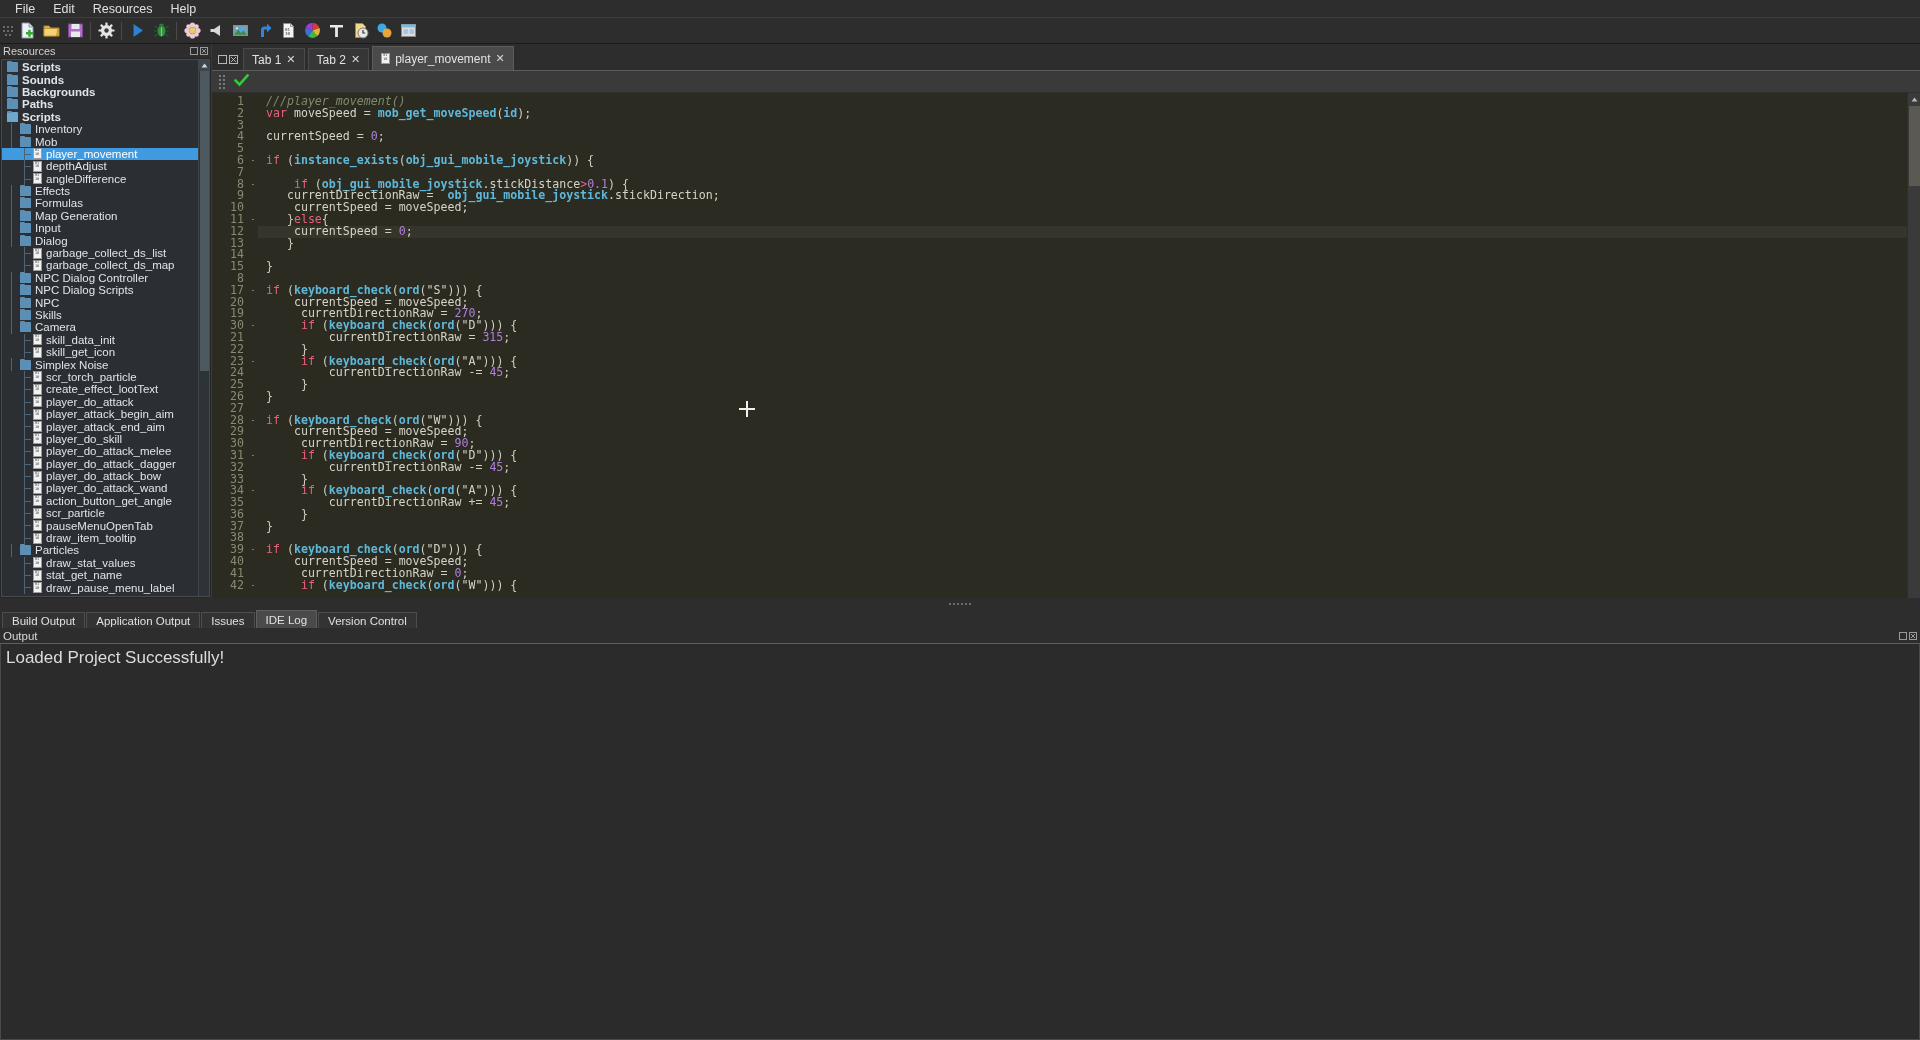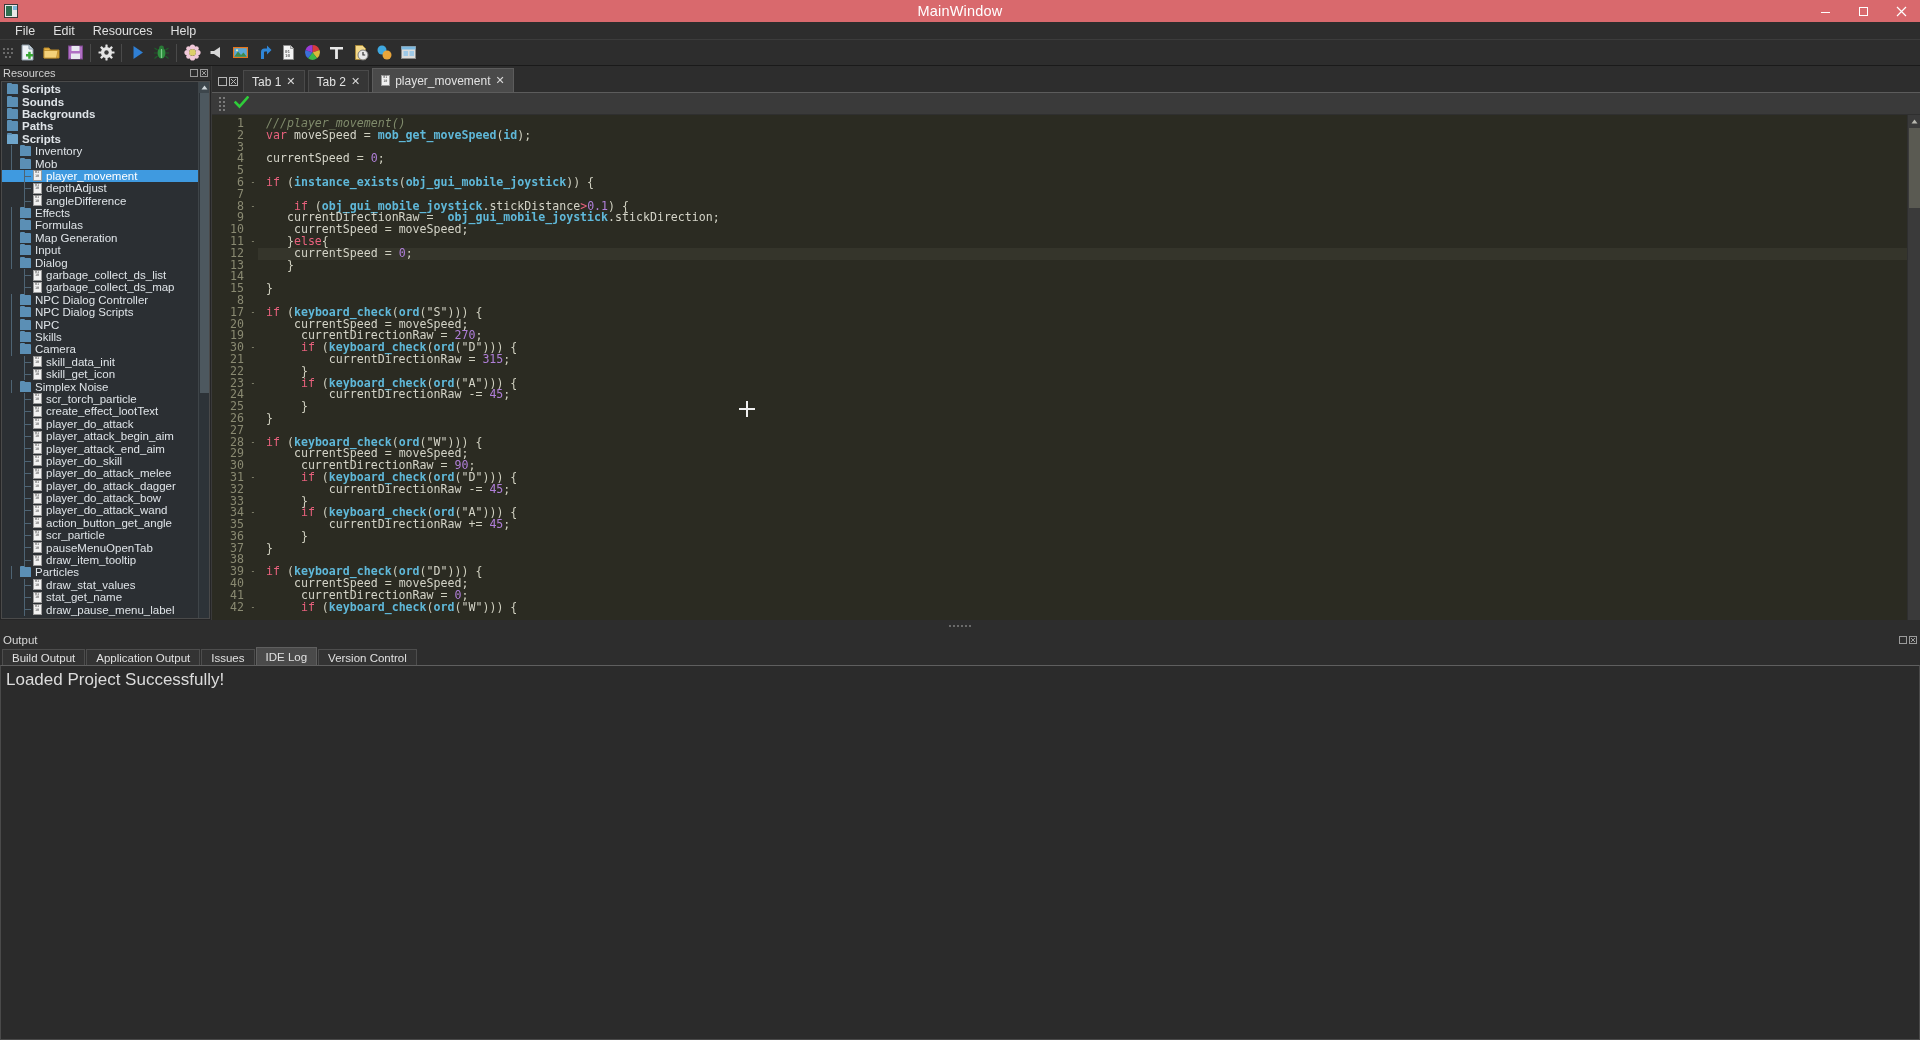--- a/index.html
+++ b/index.html
@@ -109,41 +109,20 @@
   #cursor { position:absolute; left:740px; top:402px; width:16px; height:16px; pointer-events:none; }
   #cursor::before{content:"";position:absolute;left:7px;top:0;width:1.5px;height:16px;background:#f0f0f0;}
   #cursor::after{content:"";position:absolute;left:0;top:7px;width:16px;height:1.5px;background:#f0f0f0;}
   #page { position:relative; width:1920px; height:1040px; display:flex; flex-direction:column; }
 </style>
 </head>
 <body>
 
 <div id="page">
 
-  <div id="titlebar">
-    <div id="app-icon"></div>
-    <div id="title-text">MainWindow</div>
-    <div class="wbtns">
-      <div class="wbtn">
-        <svg width="11" height="11" viewBox="0 0 11 11">
-            <rect x="1" y="6" width="9" height="1" fill="#fff"></rect>
-          </svg>
-      </div>
-      <div class="wbtn">
-        <svg width="11" height="11" viewBox="0 0 11 11">
-            <rect x="1.5" y="1.5" width="8" height="8" fill="none" stroke="#fff" stroke-width="1"></rect>
-          </svg>
-      </div>
-      <div class="wbtn close">
-        <svg width="11" height="11" viewBox="0 0 11 11">
-            <path d="M1 1 L10 10 M10 1 L1 10" stroke="#fff" stroke-width="1.2"></path>
-          </svg>
-      </div>
-    </div>
-  </div>
 
   <div id="menubar">
     <div class="menu-item">File</div>
     <div class="menu-item">Edit</div>
     <div class="menu-item">Resources</div>
     <div class="menu-item">Help</div>
   </div>
 
   <div id="toolbar">
     <div class="tb-grip">
@@ -739,29 +718,29 @@
   <div id="splitter">
     <i></i>
       <i></i>
       <i></i>
       <i></i>
       <i></i>
       <i></i>
   </div>
 
   <div id="output">
-    <div id="out-head">
-      <span class="ttl">Output</span>
-      <span class="panel-ic"></span>
-      <span class="panel-ic x"></span>
-    </div>
     <div id="out-tabs">
       <div class="otab">Build Output</div>
       <div class="otab">Application Output</div>
       <div class="otab">Issues</div>
       <div class="otab active">IDE Log</div>
       <div class="otab">Version Control</div>
     </div>
+    <div id="out-head">
+      <span class="ttl">Output</span>
+      <span class="panel-ic"></span>
+      <span class="panel-ic x"></span>
+    </div>
     <div id="out-body">Loaded Project Successfully!</div>
   </div>
 
   <div id="cursor" style="left: 739px; top: 401px;"></div>
 </div>
 
 </body></html>

